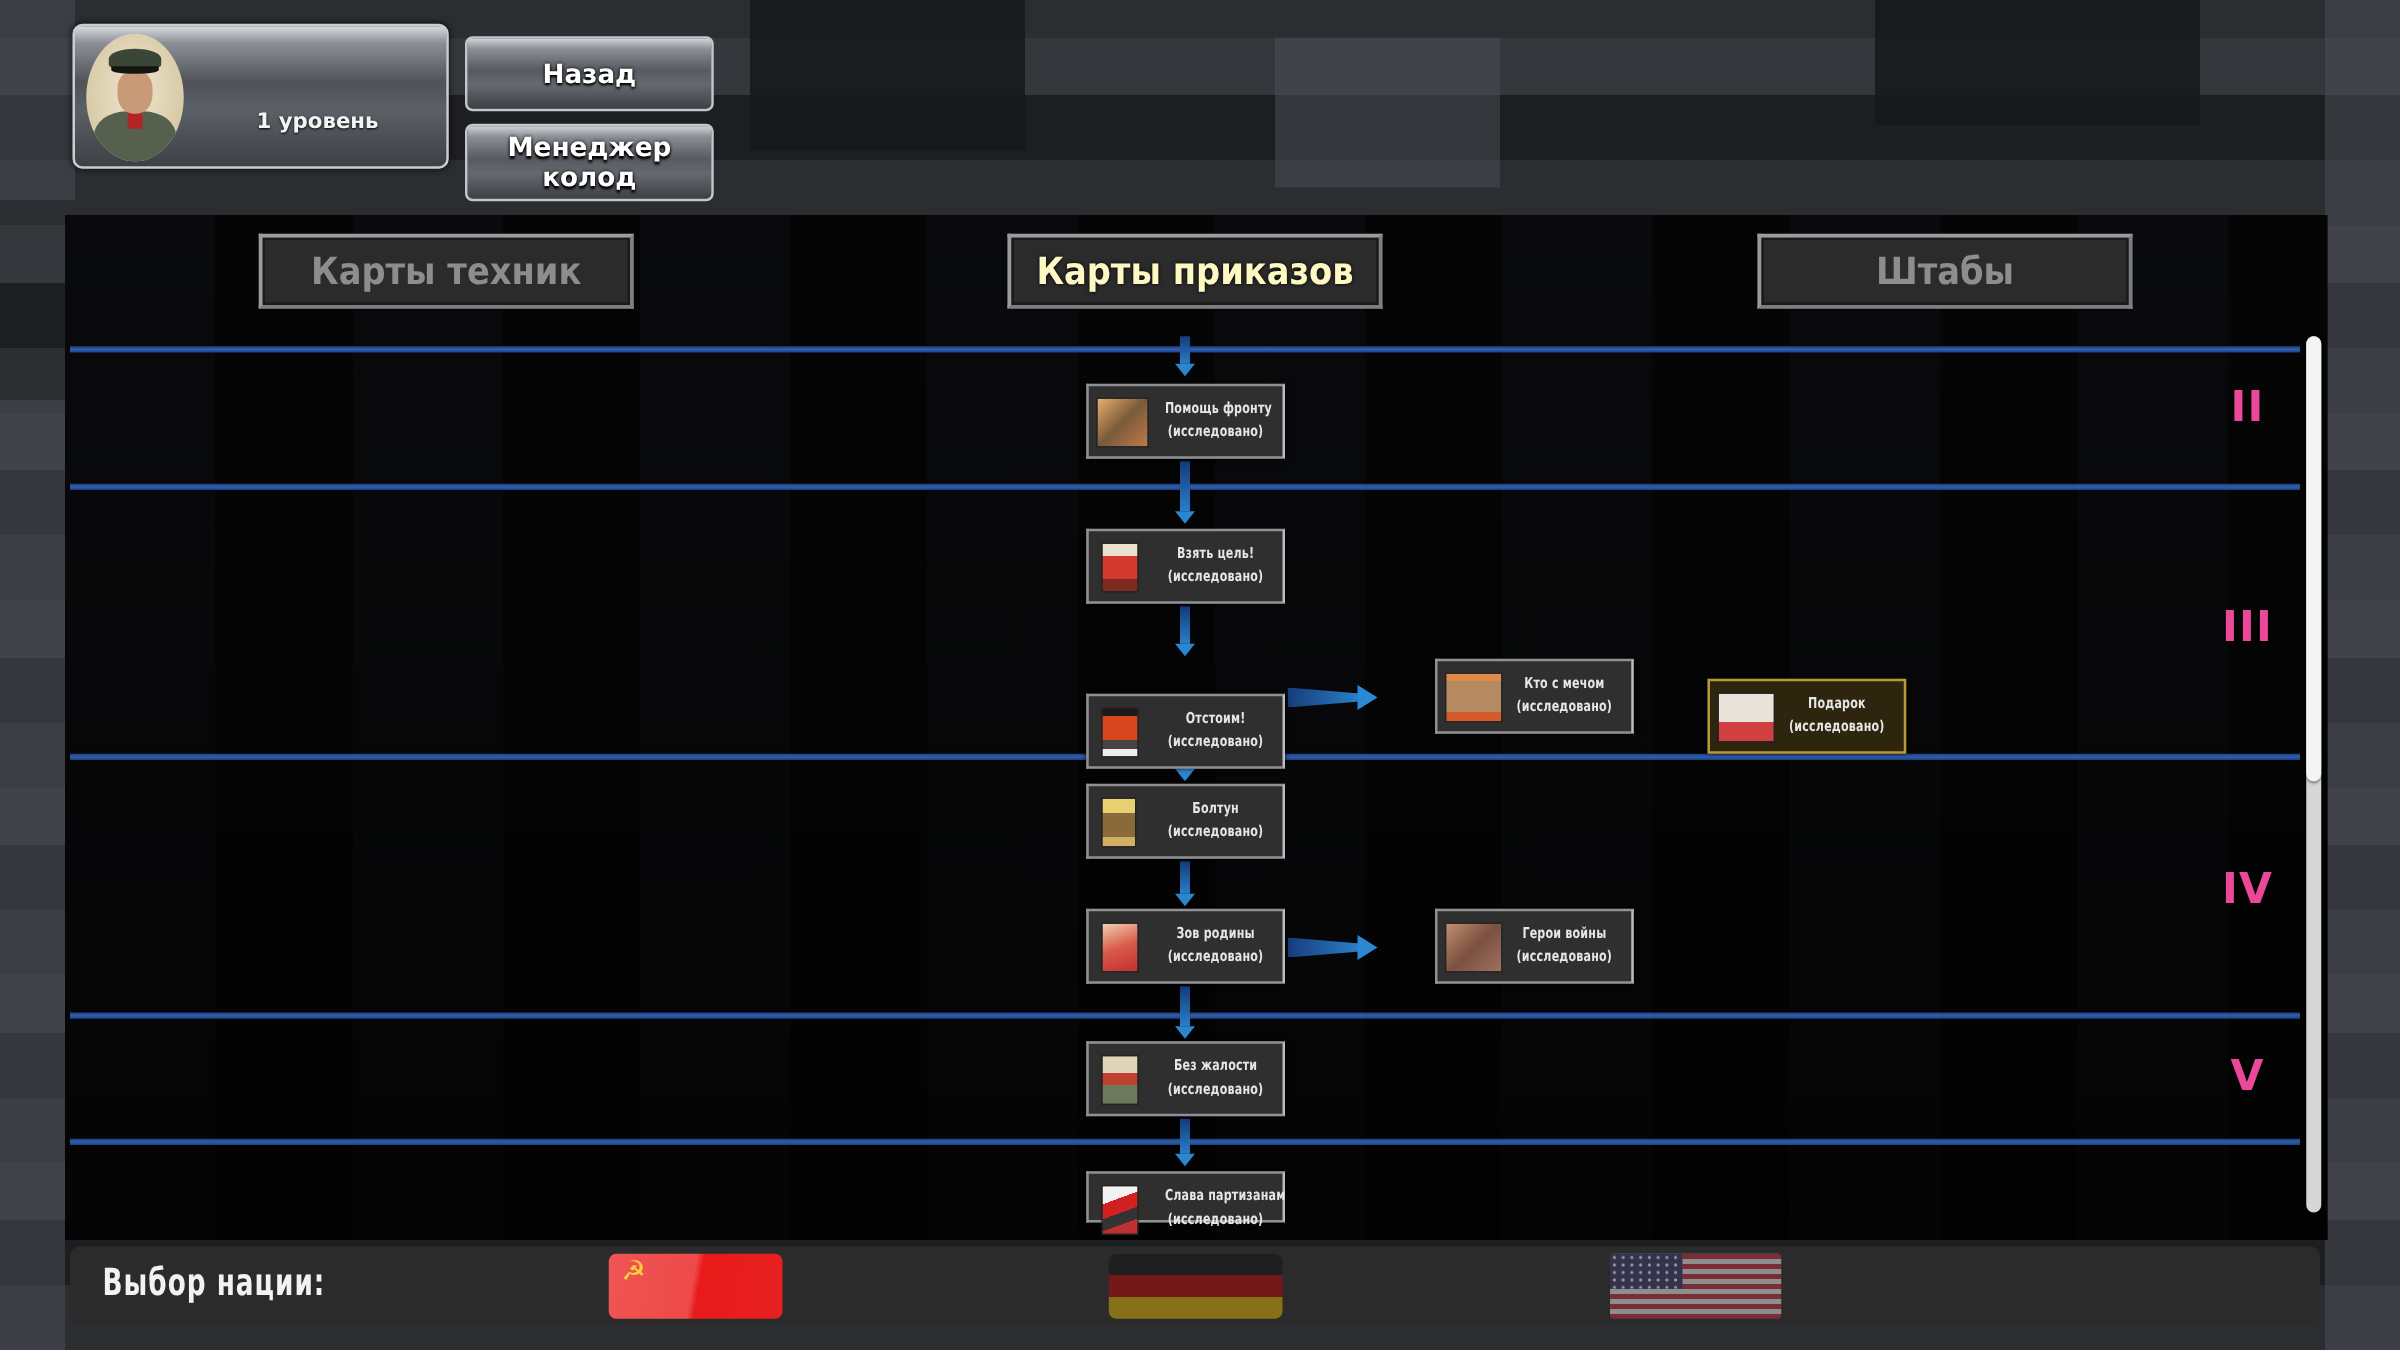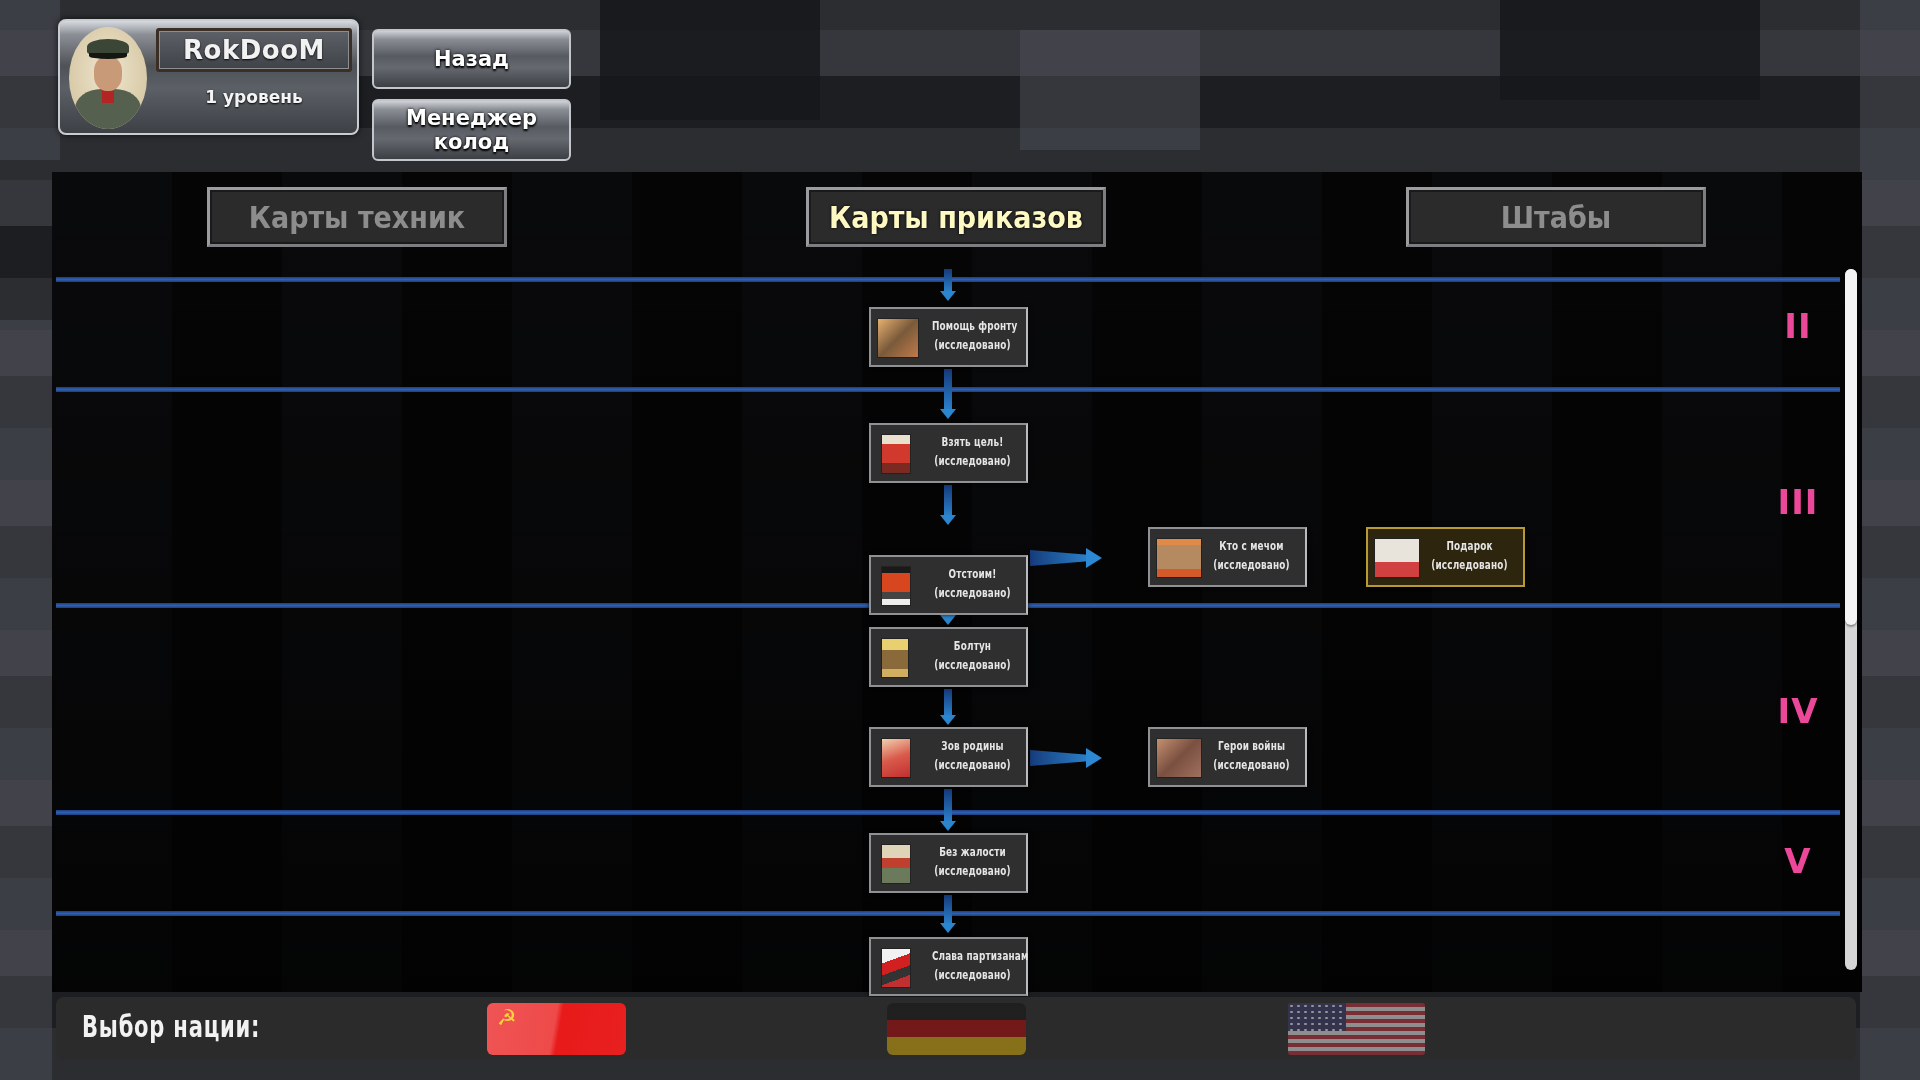--- a/index.html
+++ b/index.html
@@ -114,21 +114,21 @@
   .card .label {
     position: absolute; left: 52px; right: 4px; top: 8px;
     color: #e6e6e6; font-size: 12px; font-weight: bold; text-align: center;
     line-height: 19px; letter-spacing: .2px;
     font-family: "DejaVu Sans Condensed", "DejaVu Sans", sans-serif;
     transform: scaleX(.82); transform-origin: 50% 0;
     white-space: nowrap;
   }
   .col1 { left: 869px; }
   .col2 { left: 1148px; }
-  .col3 { left: 1366px; }
+  .col3 { left: 1366px; margin-top: 16px; }
 
   .down-arrow {
     position: absolute; left: 940px; width: 16px;
   }
   .down-arrow .shaft {
     position: absolute; left: 4px; top: 0; width: 8px;
     background: linear-gradient(180deg, #153a7a, #2a7ec9);
   }
   .down-arrow .head {
     position: absolute; left: 0; width: 0; height: 0;
@@ -192,21 +192,20 @@
 <div class="bg-block light" style="left:0;top:320px;width:52px;height:760px"></div>
 
 <div class="profile">
   <div class="avatar">
     <div class="body"></div>
       <div class="collar"></div>
       <div class="face"></div>
       <div class="cap"></div>
       <div class="visor"></div>
   </div>
-  <div class="name-plate">RokDooM</div>
   <div class="level-text">1 уровень</div>
 </div>
 
 <div class="metal-btn btn-back">Назад</div>
 <div class="metal-btn btn-deck">
   <span style="display:block;width:150px;">Менеджер колод</span>
 </div>
 
 <div class="panel"></div>
 
@@ -319,21 +318,21 @@
       <div>(исследовано)</div>
     </div>
 </div>
 <div class="card col1" style="top:833px">
   <div class="thumb" style="left:10px;width:30px;background:linear-gradient(180deg,#e0d4b8 0 35%,#c04030 35% 60%,#6a7a5a 60%)"></div>
   <div class="label">
       <div>Без жалости</div>
       <div>(исследовано)</div>
     </div>
 </div>
-<div class="card col1" style="top:937px;height:59px">
+<div class="card col1" style="top:937px;height:41px">
   <div class="thumb" style="left:10px;width:30px;background:linear-gradient(160deg,#f2f2f2 0 30%,#d02020 30% 55%,#333 55% 75%,#c03030 75%)"></div>
   <div class="label">
       <div>Слава партизанам</div>
       <div>(исследовано)</div>
     </div>
 </div>
 
 <div class="scrollbar">
   <div class="thumb"></div>
 </div>

